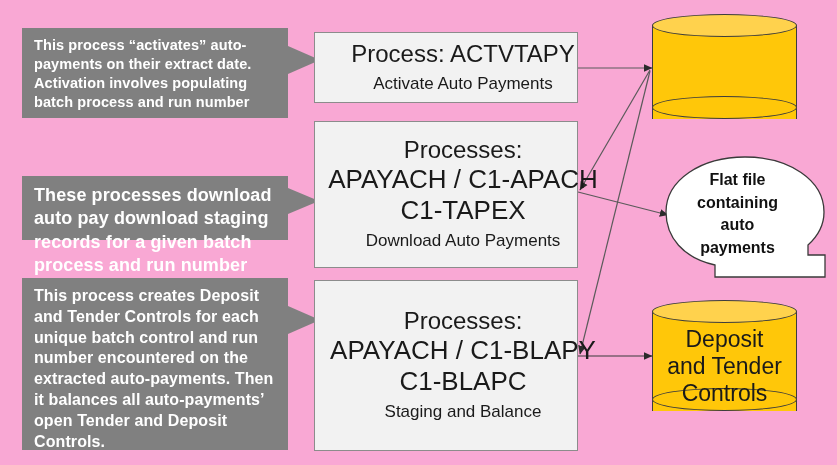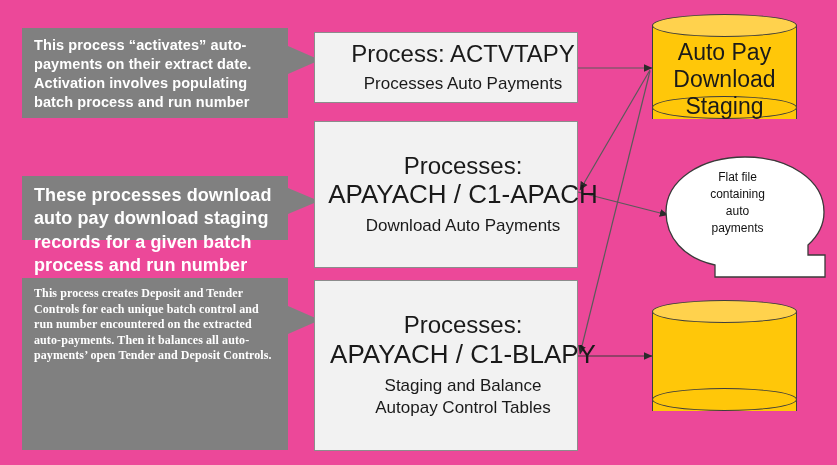--- a/index.html
+++ b/index.html
@@ -7,21 +7,21 @@
     padding: 0;
     background: #ffffff;
   }
   body {
     font-family: "Liberation Sans", sans-serif;
   }
   #canvas {
     position: relative;
     width: 837px;
     height: 465px;
-    background: #ec4899;
+    background: #f9a8d4;
     overflow: hidden;
   }
   #wires {
     position: absolute;
     left: 0; top: 0;
     width: 837px;
     height: 465px;
     pointer-events: none;
   }
 
@@ -115,22 +115,22 @@
 
   
   .flatfile {
     position: absolute;
   }
   .flatfile .fftext {
     position: absolute;
     left: 0; right: 0;
     text-align: center;
     color: #111111;
-    font-weight: normal;
-    font-size: 12px;
+    font-weight: bold;
+    font-size: 16px;
     line-height: 1.42;
     white-space: pre-line;
     z-index: 3;
   }
 </style>
 </head>
 <body>
 
 <div id="canvas">
 
@@ -155,50 +155,48 @@
   <div class="callout" style="left:22px; top:28px; width:266px; height:90px; font-size:14.5px;">
     <span class="ctext">This process “activates” auto-payments on their extract date. Activation involves populating batch process and run number</span>
     <span class="callout-tail" style="left:266px; top:18px; border-width:14px 0 14px 32px; border-color:transparent transparent transparent #808080;"></span>
   </div>
 
   <div class="callout" style="left:22px; top:176px; width:266px; height:64px; font-size:18px;">
     <span class="ctext">These processes download  auto pay download staging records for a given batch process and run number</span>
     <span class="callout-tail" style="left:266px; top:12px; border-width:13px 0 13px 31px; border-color:transparent transparent transparent #808080;"></span>
   </div>
 
-  <div class="callout" style="left:22px; top:278px; width:266px; height:172px; font-size:12px;font-family:Liberation Serif, serif;">
+  <div class="callout" style="left:22px; top:278px; width:266px; height:172px; font-size:16px;">
     <span class="ctext">This process creates Deposit and Tender Controls for each unique batch control and run number encountered on the extracted auto-payments. Then it balances all auto-payments’ open Tender and Deposit Controls.</span>
     <span class="callout-tail" style="left:266px; top:28px; border-width:14px 0 14px 32px; border-color:transparent transparent transparent #808080;"></span>
   </div>
 
   <div class="procbox" style="left:314px; top:32px; width:264px; height:71px;">
     <div class="big">Process: ACTVTAPY</div>
-    <div class="small">Processes Auto Payments</div>
+    <div class="small">Activate Auto Payments</div>
   </div>
 
   <div class="procbox" style="left:314px; top:121px; width:264px; height:147px;">
     <div class="big">Processes:</div>
     <div class="mid">APAYACH / C1-APACH</div>
+    <div class="mid">C1-TAPEX</div>
     <div class="small">Download Auto Payments</div>
   </div>
 
   <div class="procbox" style="left:314px; top:280px; width:264px; height:171px;">
     <div class="big">Processes:</div>
     <div class="mid">APAYACH / C1-BLAPY</div>
+    <div class="mid">C1-BLAPC</div>
     <div class="small">Staging and Balance</div>
-    <div class="small tight">Autopay Control Tables</div>
   </div>
 
   <div class="cyl" style="left:652px; top:14px; width:145px; height:116px;">
     <div class="cylbody" style="top:11px; height:94px;"></div>
     <div class="capbot" style="top:82px; height:23px;"></div>
     <div class="captop" style="top:0px; height:23px;"></div>
-    <div class="cyltext" style="top:25px;">Auto Pay
-Download
-Staging</div>
   </div>
 
   <div class="flatfile" style="left:658px; top:155px; width:175px; height:125px;">
     <svg viewBox="0 0 175 125" width="175" height="125" xmlns="http://www.w3.org/2000/svg">
       <path d="M87,2
                C131,2 166,25 166,57
                C166,70 160,81 150,90
                L150,100
                L167,100
                L167,122
@@ -210,15 +208,18 @@
     <div class="fftext" style="top:14px; left:6px; right:22px;">Flat file
 containing
 auto
 payments</div>
   </div>
 
   <div class="cyl" style="left:652px; top:300px; width:145px; height:123px;">
     <div class="cylbody" style="top:11px; height:100px;"></div>
     <div class="capbot" style="top:88px; height:23px;"></div>
     <div class="captop" style="top:0px; height:23px;"></div>
+    <div class="cyltext" style="top:26px;">Deposit
+and Tender
+Controls</div>
   </div>
 
 </div>
 
 </body></html>

